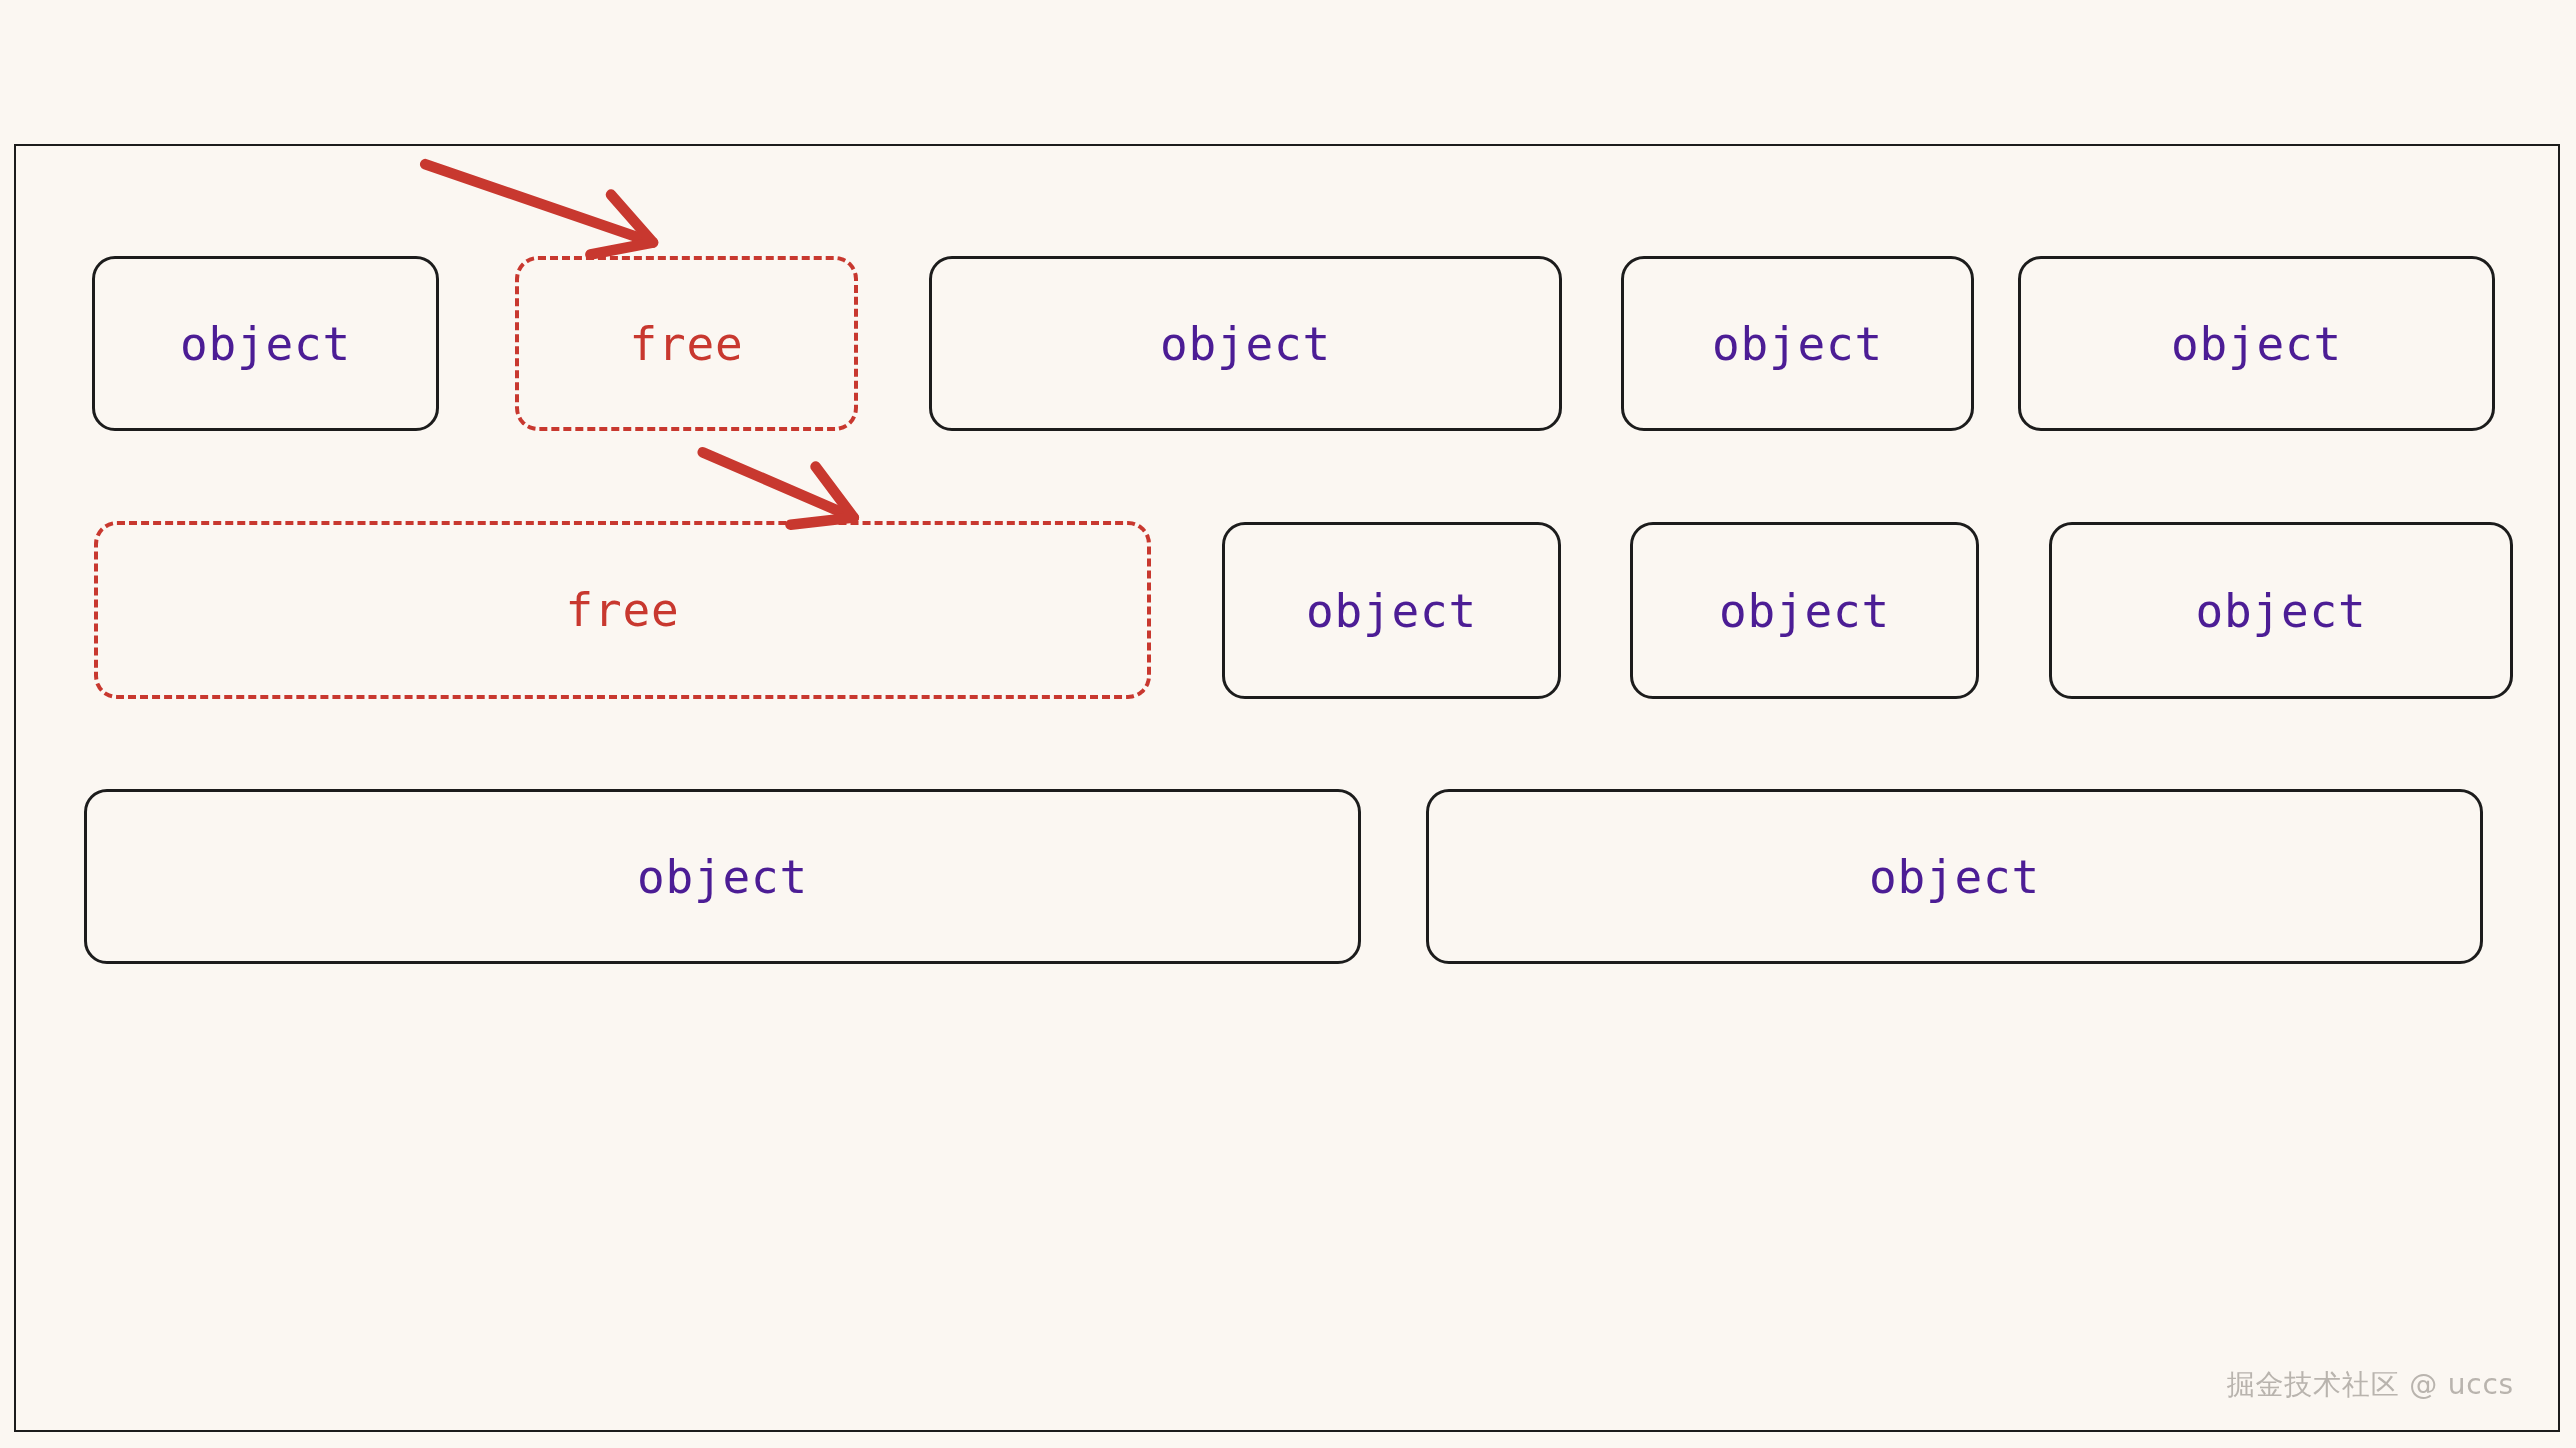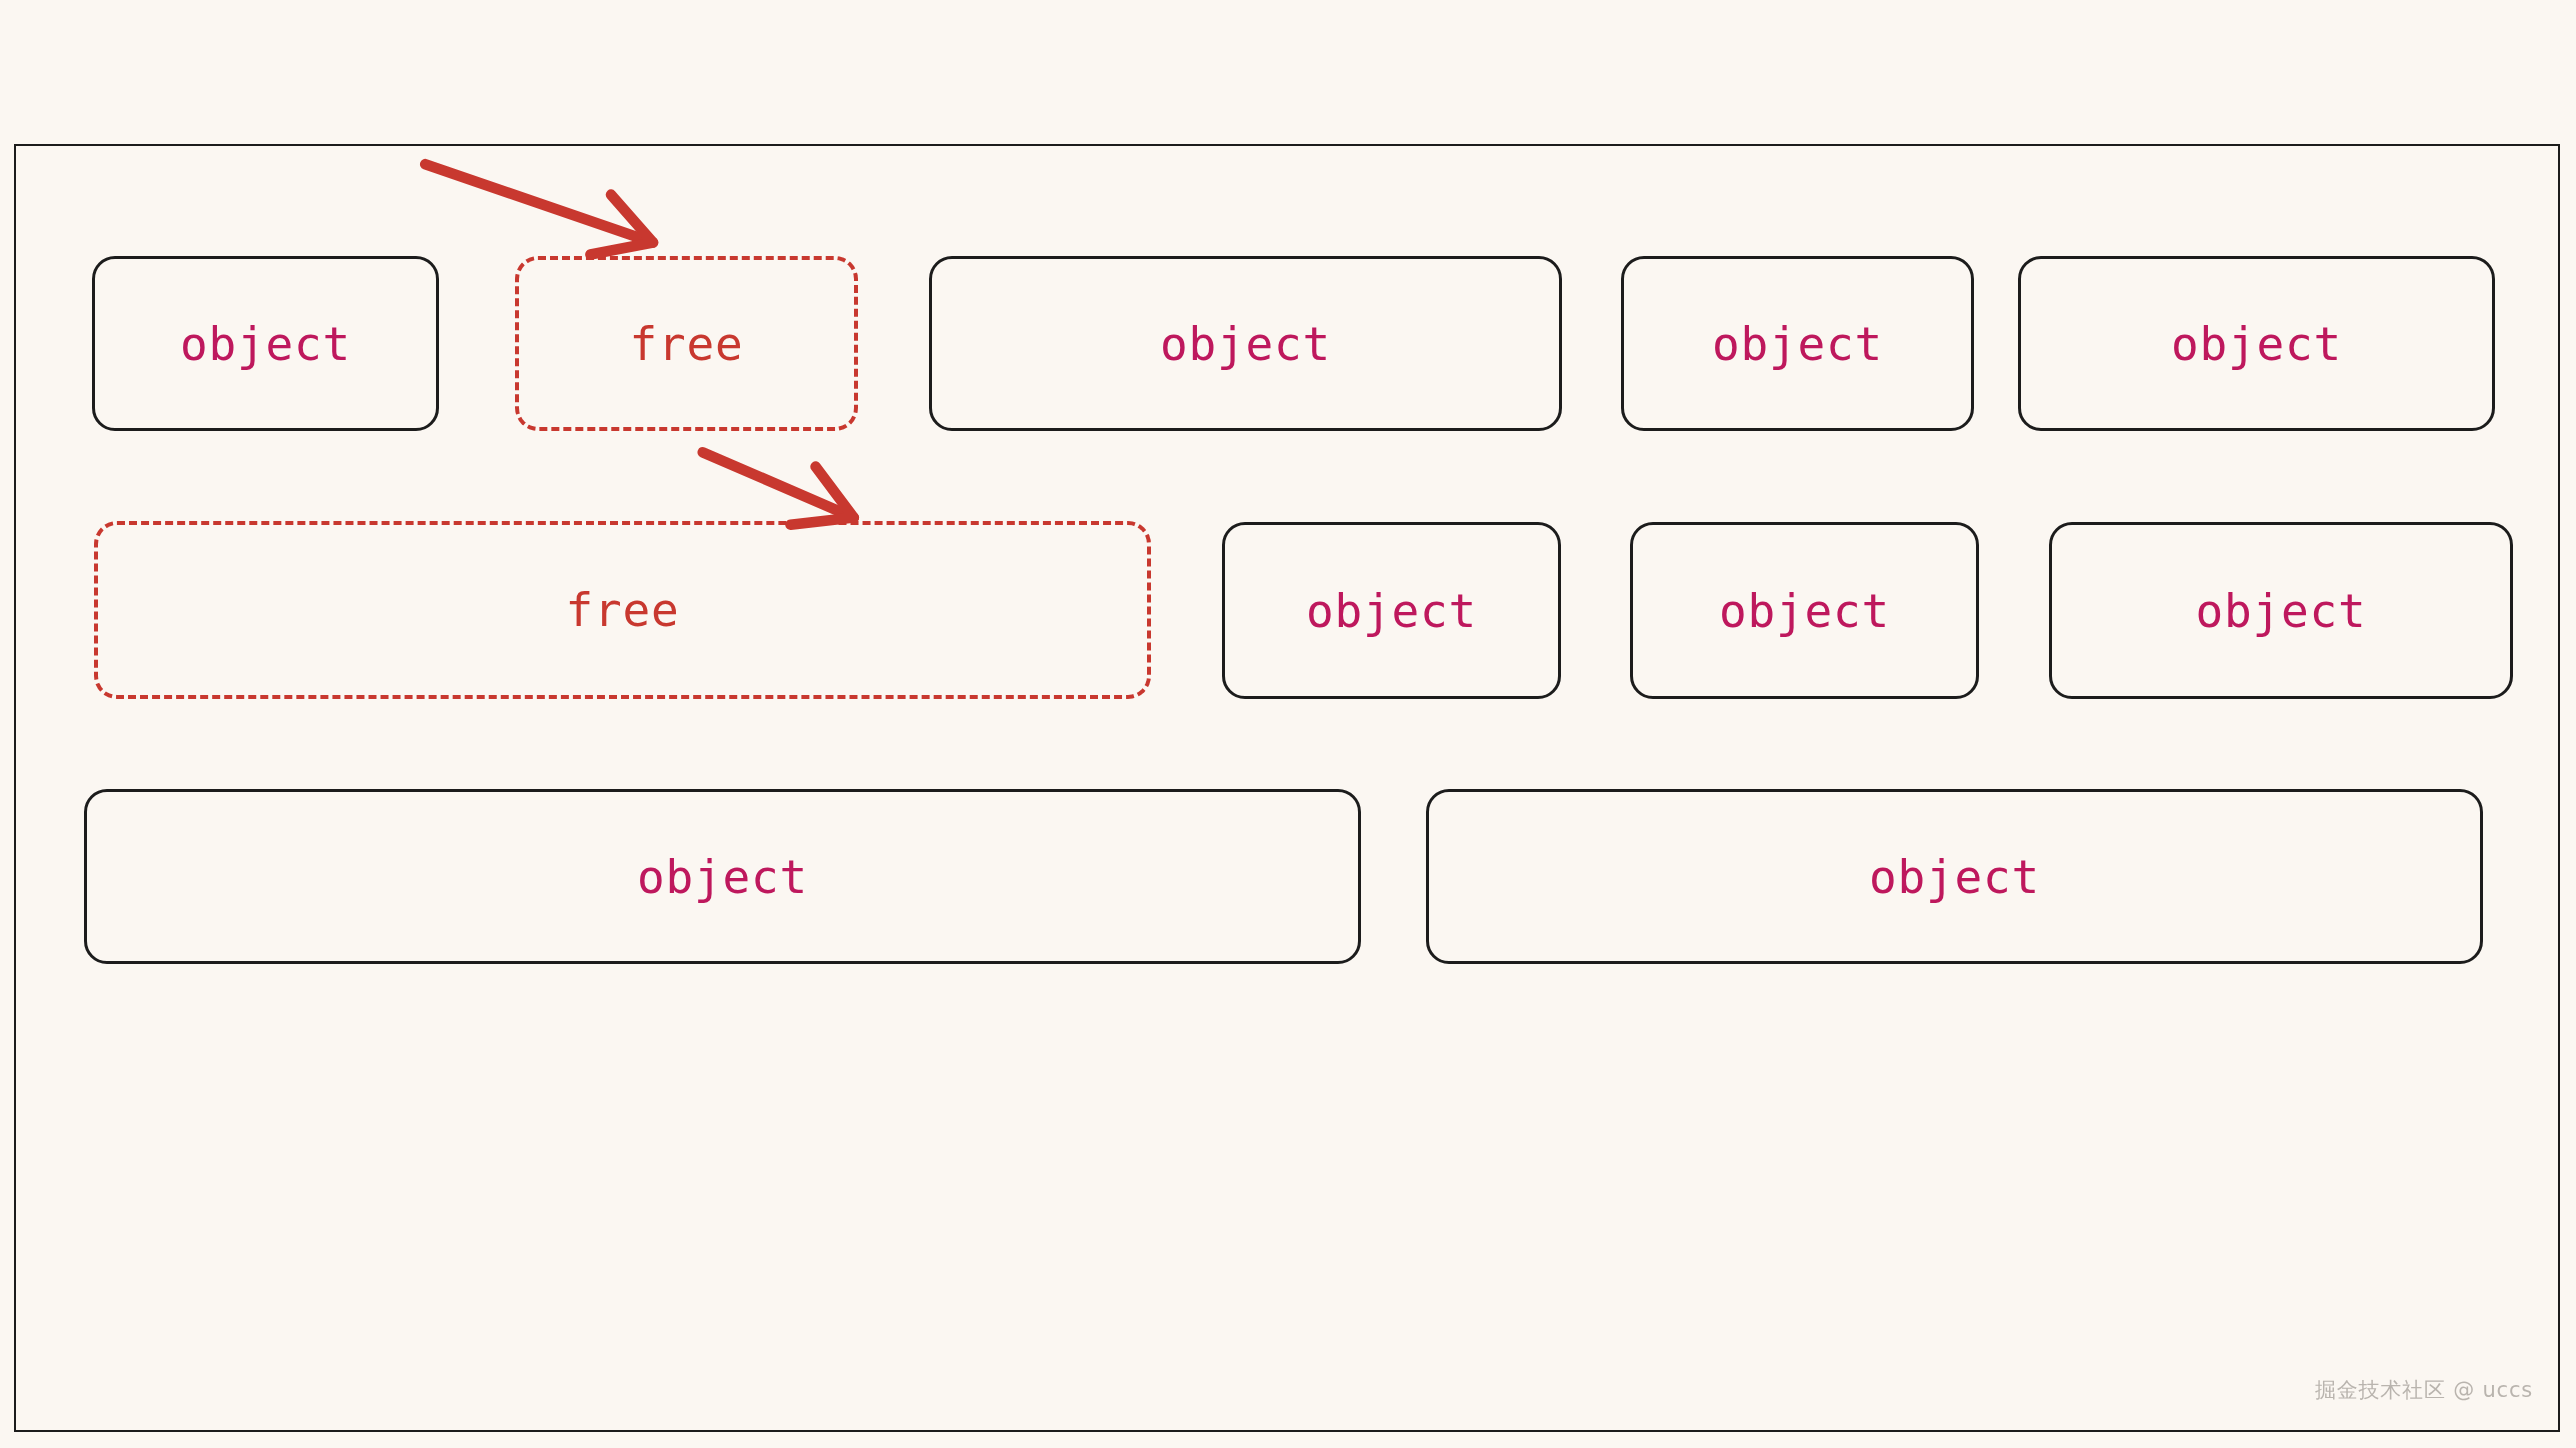--- a/index.html
+++ b/index.html
@@ -59,21 +59,21 @@
     justify-content: center;
     border-radius: 23px;
     font-size: 46px;
     font-weight: 500;
     letter-spacing: 0.8px;
     line-height: 1;
     white-space: nowrap;
   }
   .block.object {
     border: 3.3px solid #1C1C1C;
-    color: #be185d;
+    color: #4c1d95;
     background: transparent;
   }
   .block.free {
     border: 4.1px dashed #C8382F;
     color: #C8382F;
     background: transparent;
     text-align: center;
   }
 
   
@@ -82,24 +82,24 @@
     left: 0;
     top: 0;
     width: 2576px;
     height: 1449px;
     pointer-events: none;
   }
 
   
   #watermark {
     position: absolute;
-    right: 25px;
+    right: 44px;
     bottom: 26px;
     font-family: "DejaVu Sans", "Liberation Sans", sans-serif;
-    font-size: 21px;
+    font-size: 28px;
     color: #B9B4AE;
     white-space: nowrap;
     letter-spacing: 0.8px;
   }
 </style>
 </head>
 <body>
 
 <div id="canvas">
 

